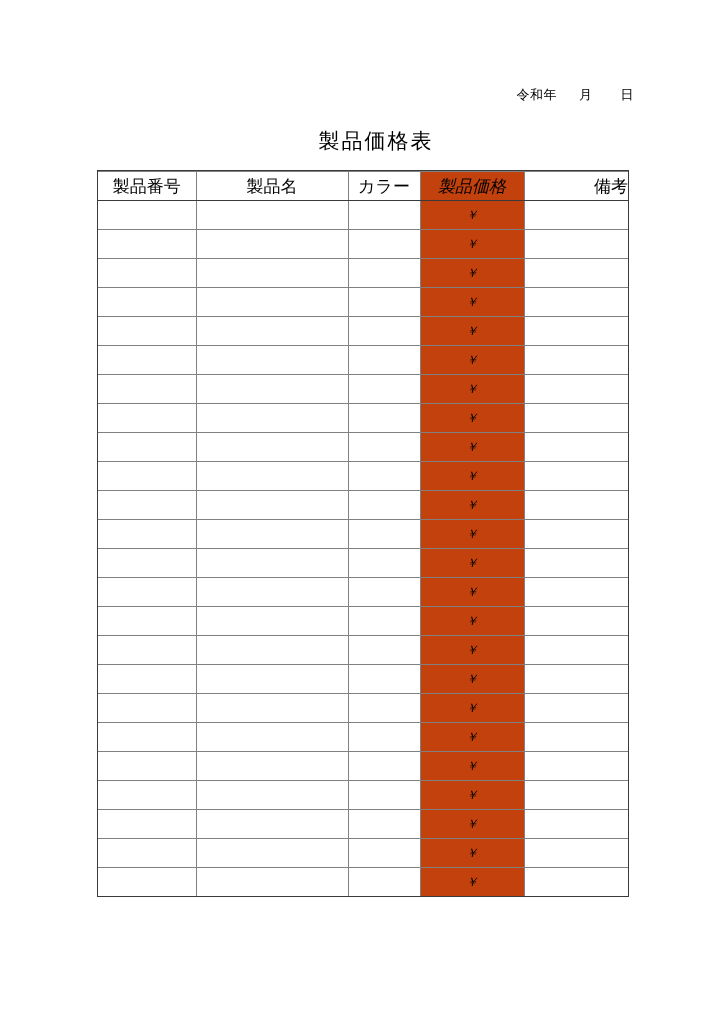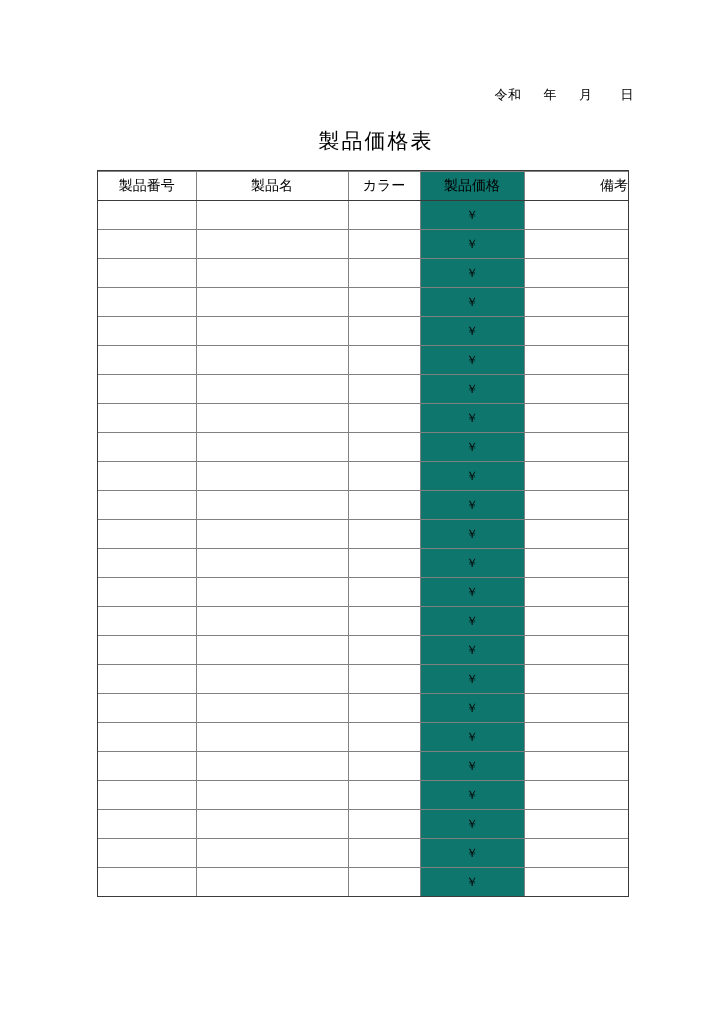--- a/index.html
+++ b/index.html
@@ -27,21 +27,21 @@
     top: 86px;
     right: 90px;
     font-size: 13px;
     letter-spacing: 0.5px;
     white-space: nowrap;
     color: #000;
   }
   .date-line span {
     display: inline-block;
   }
-  .date-era { margin-right: 22px; }
+  .date-era { }
   .date-year { margin-right: 22px; }
   .date-month { margin-right: 28px; }
   .date-day { }
 
   .doc-title {
     position: absolute;
     top: 127px;
     left: 14px;
     width: 724px;
     text-align: center;
@@ -63,21 +63,21 @@
   table.price-table td {
     border: 1px solid #808080;
     height: 28px;
     padding: 0;
     font-weight: normal;
     font-size: 12px;
     text-align: center;
     color: #000;
   }
   table.price-table th {
-    font-size: 14px;
+    font-size: 17px;
   }
   
   table.price-table {
     outline: none;
   }
   .tbl-wrap {
     position: absolute;
     top: 170px;
     left: 97px;
     width: 530px;
@@ -93,21 +93,22 @@
   col.c-code   { width: 98px; }
   col.c-name   { width: 152px; }
   col.c-color  { width: 72px; }
   col.c-price  { width: 104px; }
   col.c-note   { width: 104px; }
 
   thead th {
     border-bottom: 1.6px solid #3a3a3a !important;
   }
   th.price-head, td.price-cell {
-    background: #0f766e;
+    background: #c2410c;
+    font-style: italic;
   }
   td.price-cell {
     text-align: left;
     padding-left: 12px;
     font-size: 12px;
   }
   tbody tr td {
     border-color: #808080;
   }
   tbody tr:last-child td {

